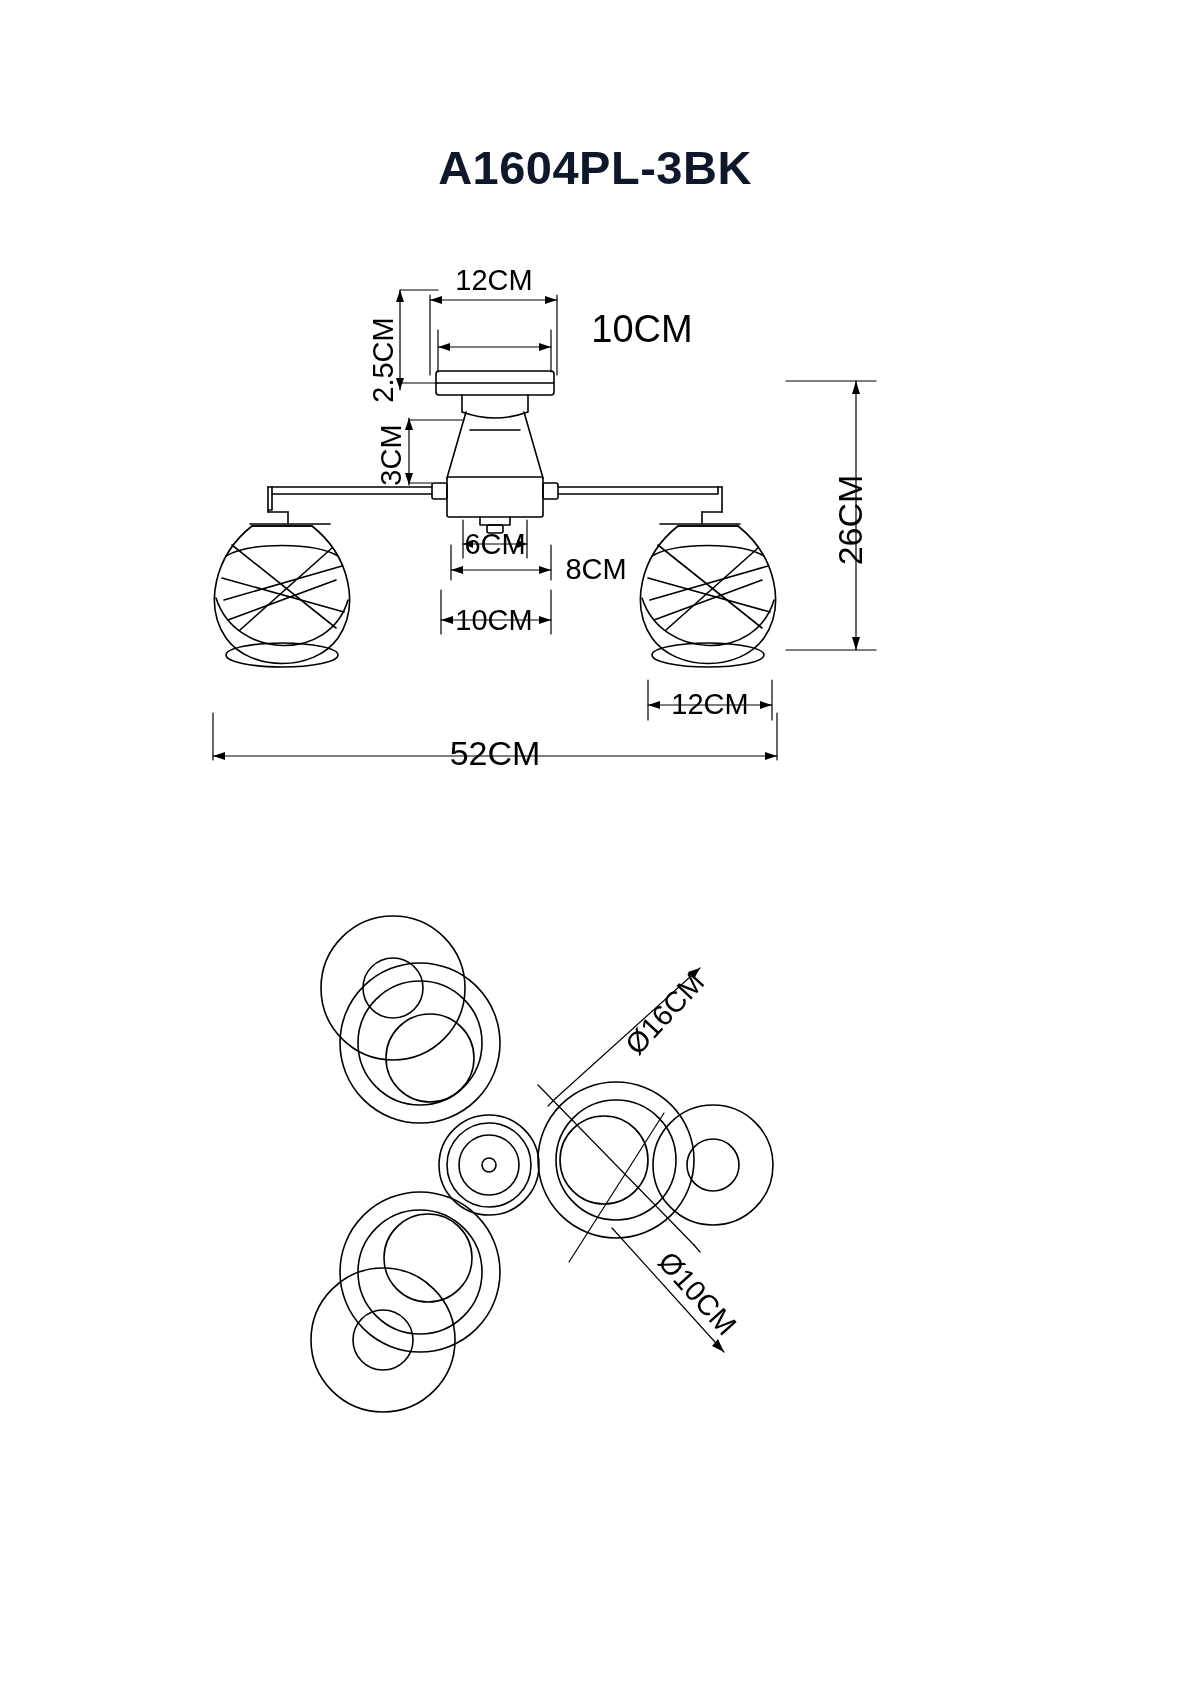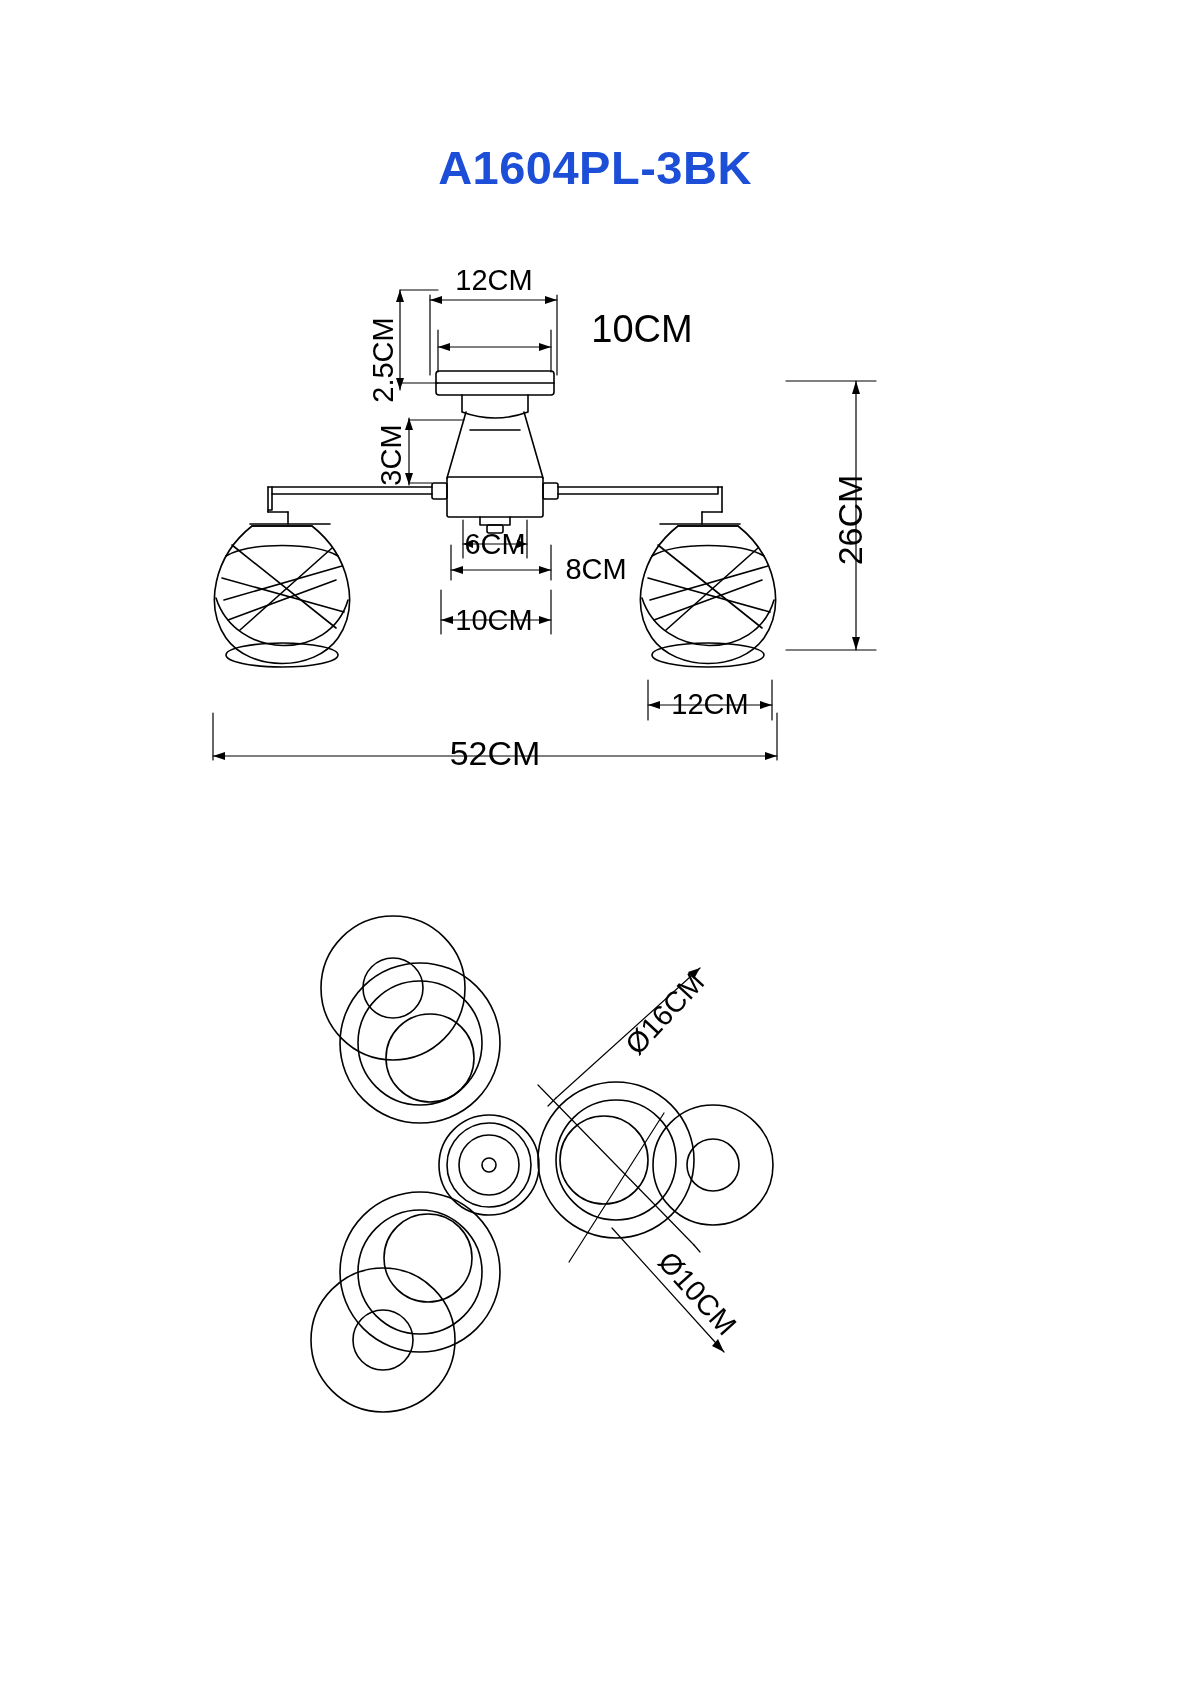--- a/index.html
+++ b/index.html
@@ -24,21 +24,21 @@
   }
   .title {
     position: absolute;
     left: 0;
     top: 140px;
     width: 1190px;
     text-align: center;
     font-size: 47px;
     font-weight: bold;
     letter-spacing: 0.5px;
-    color: #1d4ed8;
+    color: #0f172a;
   }
   svg {
     position: absolute;
     left: 0;
     top: 0;
     width: 1190px;
     height: 1684px;
   }
   .dimtext {
     font-family: "Liberation Sans", sans-serif;

